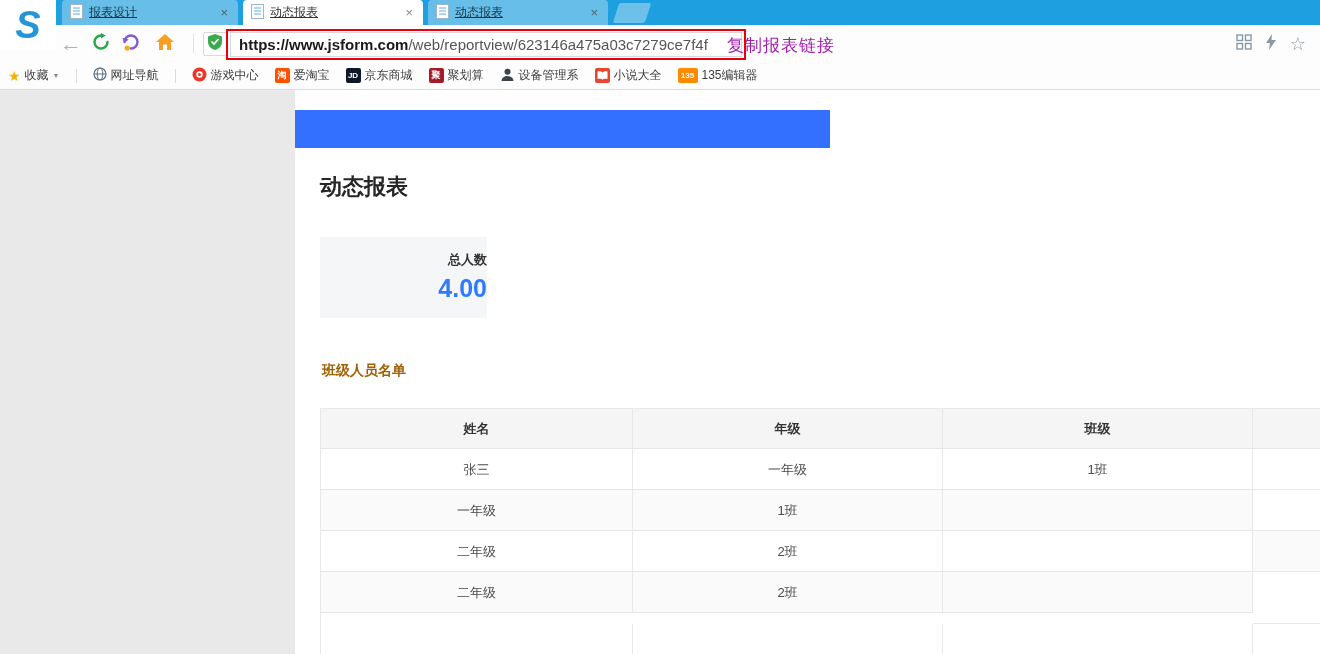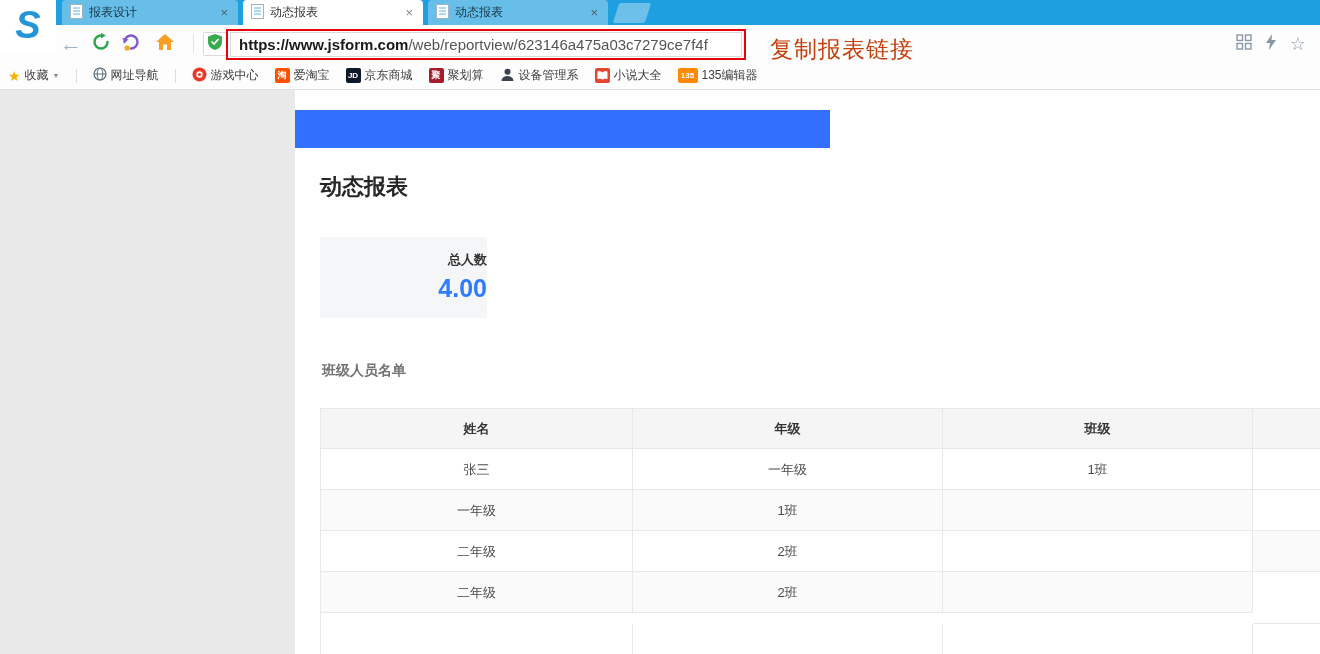--- a/index.html
+++ b/index.html
@@ -8,41 +8,41 @@
 
   
   .tabstrip { position:absolute; left:0; top:0; width:1320px; height:25px; background:#1e9fdf; }
   .logo-box { position:absolute; left:0; top:0; width:56px; height:50px; background:#fff; z-index:30;
               display:flex; align-items:center; justify-content:center; }
   .logo-s { font-size:38px; font-weight:bold; font-style:italic; color:#2496d8; line-height:1; }
   .tab { position:absolute; top:0; height:25px; display:flex; align-items:center; gap:6px;
          padding:0 8px; font-size:12px; color:#173442; border-radius:4px 4px 0 0; cursor:default; }
   .tab.inactive { background:rgba(255,255,255,0.32); }
   .tab.active { background:#ffffff; color:#333; }
-  .tab .tab-label { white-space:nowrap; overflow:hidden; flex:1; }
+  .tab .tab-label { white-space:nowrap; overflow:hidden; flex:1;text-decoration:underline; }
   .tab .tab-close { font-size:13px; color:#51616d; padding:0 2px; }
   .tab.active .tab-close { color:#8a8a8a; }
   .newtab { position:absolute; left:616px; top:3px; width:32px; height:20px;
             background:rgba(255,255,255,0.35); transform:skewX(-18deg); border-radius:2px; }
 
   
   .toolbar { position:absolute; left:0; top:25px; width:1320px; height:37px; background:#fdfdfd; }
   .nav-btn { position:absolute; top:0; height:37px; display:flex; align-items:center; justify-content:center; width:26px; }
   .glyph-back { font-size:22px; color:#9fb6c9; font-weight:bold; line-height:1; }
   .tb-sep { position:absolute; left:193px; top:9px; width:1px; height:19px; background:#e2e2e2; }
   .shield-btn { position:absolute; left:203px; top:7px; width:24px; height:24px; background:#fff;
                 border:1px solid #d8d8d8; border-radius:2px; display:flex; align-items:center; justify-content:center; }
   .addressbar { position:absolute; left:230px; top:7px; width:512px; height:25px; background:#fff;
                 border:1px solid #d9d9d9; display:flex; align-items:center; padding-left:8px;
                 font-size:15px; white-space:nowrap; overflow:hidden; }
   .url-domain { color:#1a1a1a; font-weight:bold; }
   .url-path { color:#555; }
   .annotation-box { position:absolute; left:226px; top:4px; width:520px; height:31px;
                     border:2px solid #e8000d; z-index:20; pointer-events:none; }
-  .annotation-text { position:absolute; left:770px; top:9px; font-size:23px; color:#c2410c; letter-spacing:1px; }
+  .annotation-text { position:absolute; left:727px; top:9px; font-size:17px; color:#a21caf; letter-spacing:1px; }
   .tb-right { position:absolute; right:14px; top:0; height:37px; display:flex; align-items:center; gap:13px; }
   .glyph-star { font-size:18px; color:#8b98a6; line-height:1; }
 
   
   .bookmarks { position:absolute; left:0; top:62px; width:1320px; height:28px; background:#fdfdfd;
                border-bottom:1px solid #dddddd; display:flex; align-items:center; padding-left:8px; gap:16px; }
   .bm-item { display:flex; align-items:center; gap:4px; font-size:12px; color:#3c3c3c; white-space:nowrap; }
   .bm-sep { width:1px; height:14px; background:#dcdcdc; }
   .fav-star { color:#f5b000; font-size:14px; line-height:1; }
   .fav-caret { color:#8a8a8a; font-size:7px; line-height:1; }
@@ -50,21 +50,21 @@
             color:#fff; font-size:9px; font-weight:bold; line-height:1; }
 
   
   .content-bg { position:absolute; left:0; top:90px; width:1320px; height:564px; background:#e9e9e9; }
   .content-panel { position:absolute; left:295px; top:90px; width:1025px; height:564px; background:#ffffff; }
   .banner { position:absolute; left:295px; top:110px; width:535px; height:38px; background:#3370ff; }
   .page-title { position:absolute; left:320px; top:172px; font-size:22px; font-weight:bold; color:#262626; }
   .stat-card { position:absolute; left:320px; top:237px; width:167px; height:81px; background:#f5f6f8; text-align:right; }
   .stat-label { padding-top:14px; font-size:13px; font-weight:bold; color:#333; }
   .stat-value { margin-top:5px; font-size:25px; font-weight:bold; color:#2f7bfd; }
-  .section-title { position:absolute; left:322px; top:362px; font-size:14px; font-weight:bold; color:#737373; }
+  .section-title { position:absolute; left:322px; top:362px; font-size:14px; font-weight:bold; color:#a16207; }
 
   .report-table { position:absolute; left:320px; top:408px; width:1244px; display:grid;
                   grid-template-columns:312px 310px 310px 312px;
                   border-top:1px solid #e8e8e8; border-left:1px solid #e8e8e8; background:#fff; }
   .cell { border-right:1px solid #e8e8e8; border-bottom:1px solid #e8e8e8; height:41px; line-height:41px;
           text-align:center; font-size:13px; color:#4a4a4a; background:#fff; overflow:hidden; }
   .cell.head { height:40px; line-height:40px; background:#f5f5f6; font-weight:bold; font-size:13px; color:#333; }
   .cell.alt { background:#fafafa; }
   .cell.last { height:52px; }
 </style>

